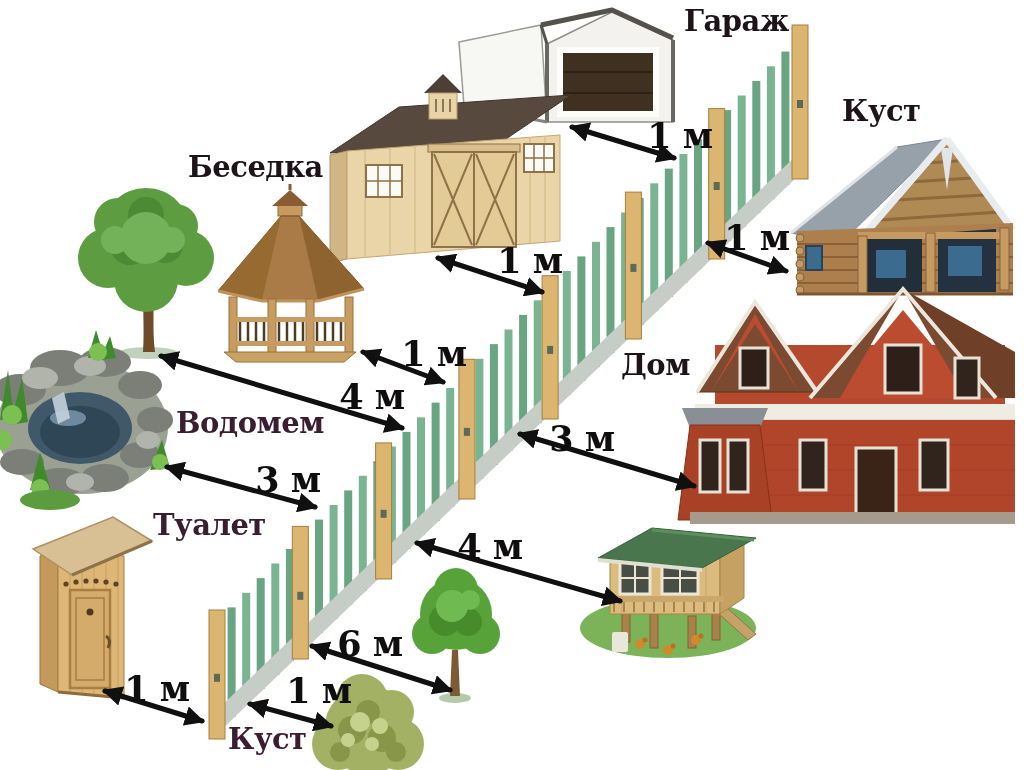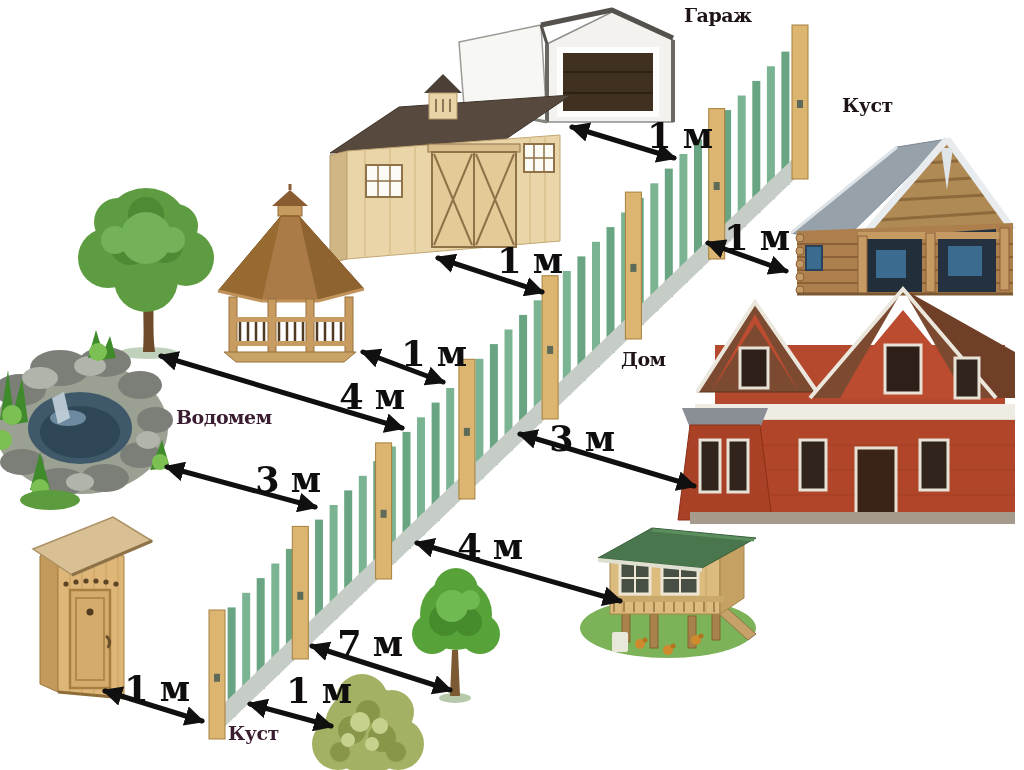--- a/index.html
+++ b/index.html
@@ -4,21 +4,21 @@
 <style>
   html,body{margin:0;padding:0;background:#fff;}
   .stage{
     position:relative;width:1024px;height:770px;overflow:hidden;
     background:#ffffff;
     font-family:"DejaVu Serif", serif;
     --text-dark:#1d1318; --text-plum:#3a1d31; --dist:#0f0d0e;
   }
   svg.scene{position:absolute;left:0;top:0;}
   .lbl{
-    position:absolute;font-weight:bold;font-size:19px;line-height:1.22;
+    position:absolute;font-weight:bold;font-size:29px;line-height:1.22;
     color:var(--text-dark);white-space:nowrap;letter-spacing:-0.5px;text-align:center;
   }
   .lbl.plum{color:var(--text-plum);}
   .lbl.two-line{white-space:normal;width:172px;}
   .dist{
     position:absolute;transform:translate(-50%,-50%);
     font-weight:bold;font-size:35px;color:var(--dist);white-space:nowrap;
     letter-spacing:-0.5px;
   }
 </style>
@@ -382,31 +382,33 @@
     <line x1="161" y1="356" x2="402" y2="428" marker-start="url(#ah)" marker-end="url(#ah)"></line>
     <line x1="167" y1="467" x2="315" y2="507" marker-start="url(#ah)" marker-end="url(#ah)"></line>
     <line x1="520" y1="434" x2="694" y2="486" marker-start="url(#ah)" marker-end="url(#ah)"></line>
     <line x1="417" y1="543" x2="620" y2="601" marker-start="url(#ah)" marker-end="url(#ah)"></line>
     <line x1="312" y1="646" x2="450" y2="690" marker-start="url(#ah)" marker-end="url(#ah)"></line>
     <line x1="250" y1="704" x2="331" y2="726" marker-start="url(#ah)" marker-end="url(#ah)"></line>
     <line x1="105" y1="691" x2="202" y2="721" marker-start="url(#ah)" marker-end="url(#ah)"></line>
   </g>
 </svg>
 
+<div class="lbl" style="left:188px;top:150px">Беседка</div>
 <div class="lbl" style="left:684px;top:4px">Гараж</div>
 <div class="lbl" style="left:842px;top:94px">Куст</div>
 <div class="lbl" style="left:621px;top:348px">Дом</div>
 <div class="lbl plum" style="left:176px;top:406px">Водомем</div>
+<div class="lbl plum" style="left:153px;top:508px">Туалет</div>
 <div class="lbl plum" style="left:228px;top:722px">Куст</div>
 
 <div class="dist" style="left:680px;top:135px">1 м</div>
 <div class="dist" style="left:530px;top:260px">1 м</div>
 <div class="dist" style="left:434px;top:353px">1 м</div>
 <div class="dist" style="left:757px;top:237px">1 м</div>
 <div class="dist" style="left:372px;top:396px">4 м</div>
 <div class="dist" style="left:288px;top:479px">3 м</div>
 <div class="dist" style="left:582px;top:438px">3 м</div>
 <div class="dist" style="left:490px;top:546px">4 м</div>
-<div class="dist" style="left:370px;top:643px">7 м</div>
+<div class="dist" style="left:370px;top:643px">6 м</div>
 <div class="dist" style="left:319px;top:690px">1 м</div>
 <div class="dist" style="left:157px;top:688px">1 м</div>
 
 </div>
 
 </body></html>

